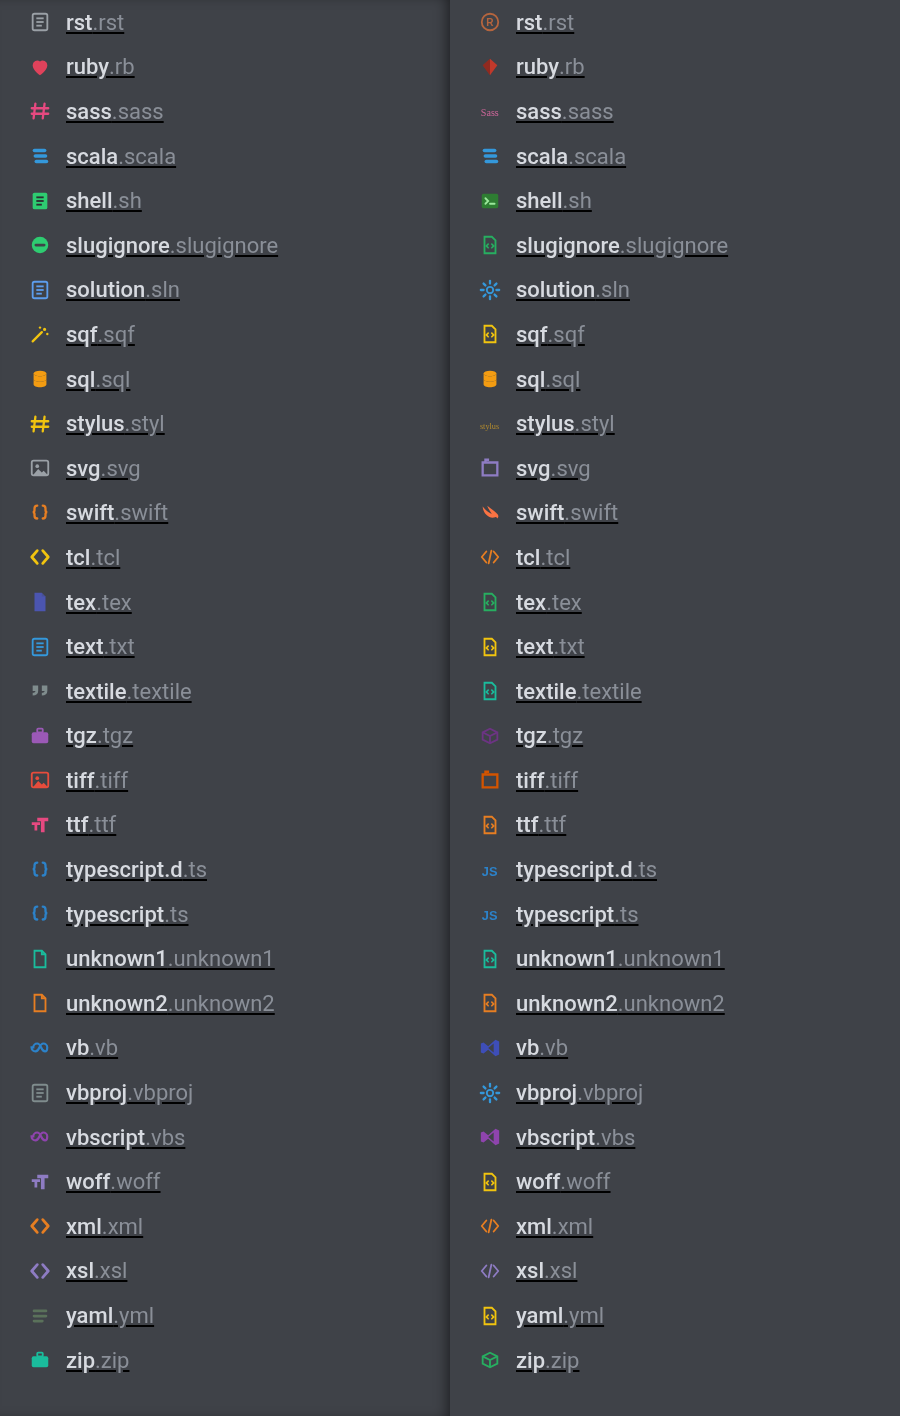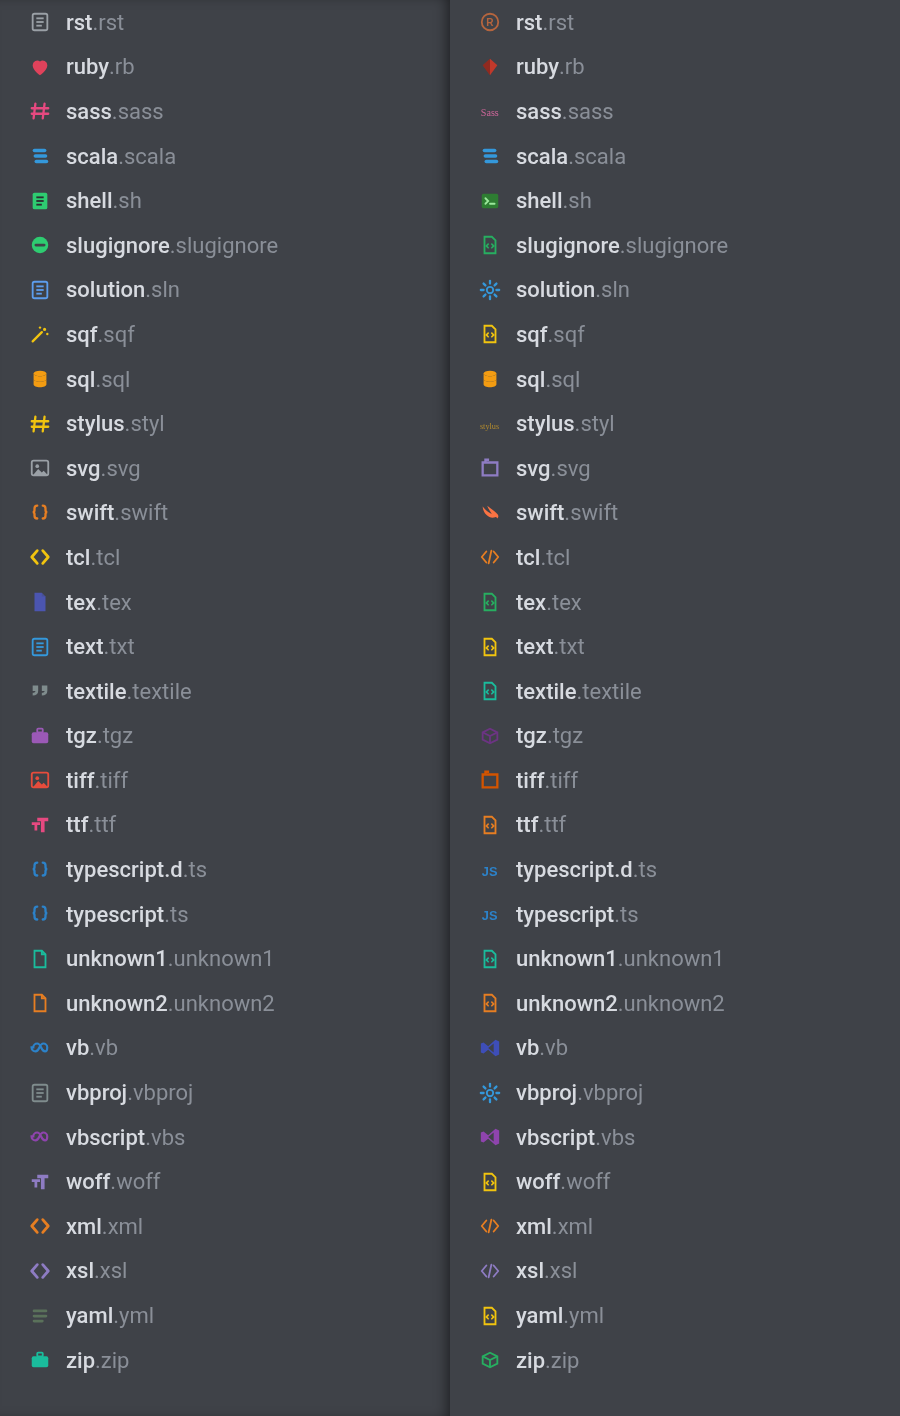--- a/index.html
+++ b/index.html
@@ -9,20 +9,21 @@
     width: 900px;
     height: 1416px;
     overflow: hidden;
     font-family: -apple-system, BlinkMacSystemFont, "Segoe UI", Roboto, "Helvetica Neue", Arial, sans-serif;
     font-size: 22px;
   }
   .cols {
     display: flex;
     width: 100%;
     height: 100%;
+    text-decoration: underline;
   }
   .col {
     flex: 1 1 50%;
     box-sizing: border-box;
     padding-top: 0;
   }
   .col.left {
     box-shadow: inset -8px 0 14px -6px rgba(0,0,0,0.55);
   }
   .item {

